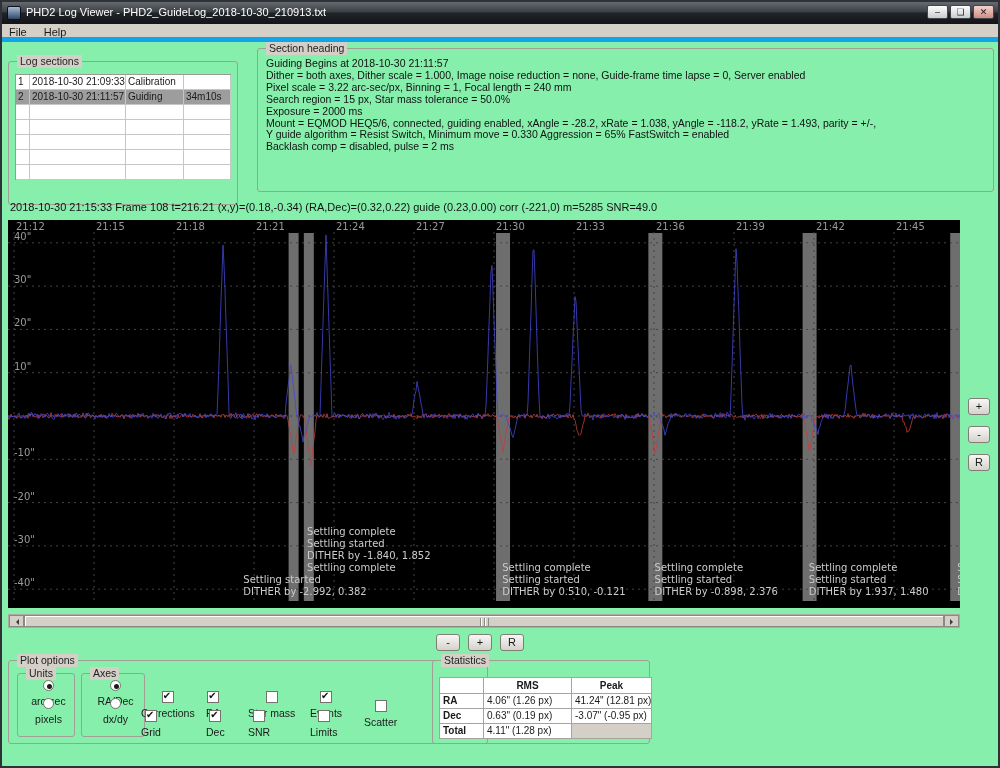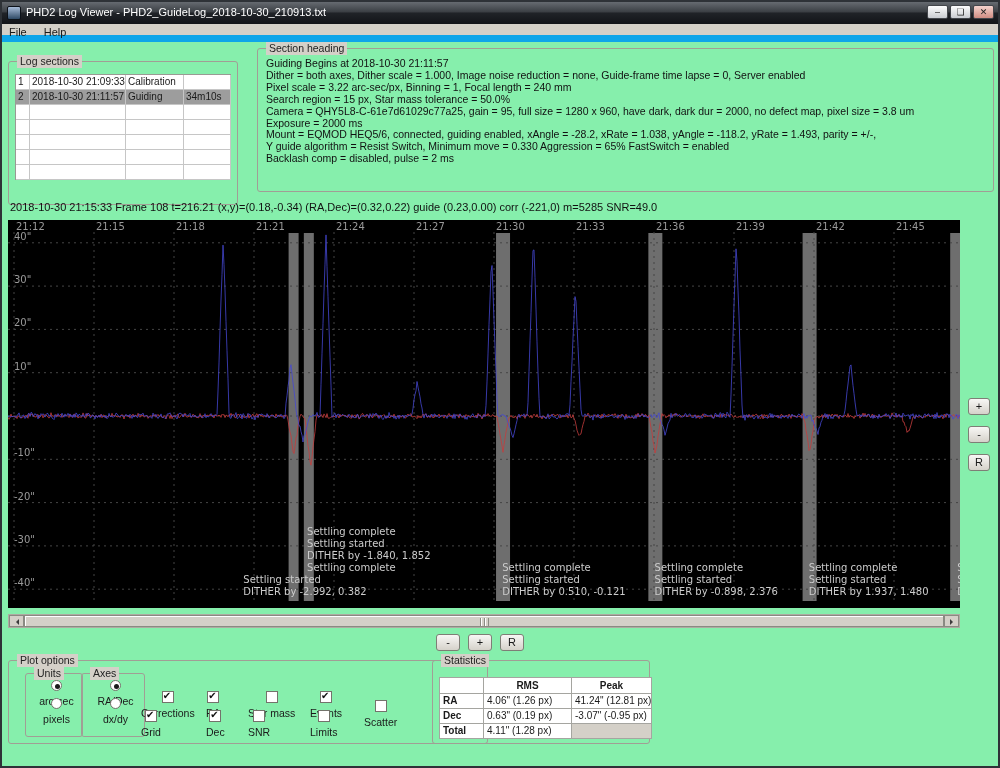--- a/index.html
+++ b/index.html
@@ -11,21 +11,21 @@
             background:linear-gradient(#666b71,#3b3f44 45%,#202328 50%,#121418);color:#fff;font-size:11px;}
   .appicon{position:absolute;left:5px;top:4px;width:14px;height:14px;border-radius:2px;
            background:linear-gradient(#a7bcd8,#2f4a66);border:1px solid #0c1118;}
   .wtitle{position:absolute;left:24px;top:4px;white-space:nowrap;}
   .wbtns{position:absolute;right:4px;top:3px;display:flex;gap:2px;}
   .wbtn{width:21px;height:14px;background:linear-gradient(#fdfdfd,#c9ccd1);border:1px solid #43464b;
         border-radius:2px;color:#222;font-size:9px;line-height:12px;text-align:center;cursor:default;}
   .wbtn.close{background:linear-gradient(#f4d3cd,#d08d83);}
   
   .menubar{position:absolute;top:22px;left:0;width:100%;height:18px;background:#d4d0c8;
-           border-bottom:7px solid #0ea5e9;font-size:11px;}
+           border-bottom:5px solid #0ea5e9;font-size:11px;}
   .menuitem{display:inline-block;padding:2px 7px;}
   
   .group{position:absolute;border:1px solid #a19e95;border-radius:3px;}
   .legend{position:absolute;top:-7px;left:8px;background:#d4d0c8;padding:0 3px;font-size:10.5px;line-height:13px;color:#222;white-space:nowrap;}
   
   .logtable{position:absolute;left:6px;top:12px;width:216px;border-top:1px solid #9a9a94;border-left:1px solid #9a9a94;background:#fff;}
   .lrow{display:flex;height:15px;line-height:14px;font-size:10px;background:#fff;}
   .lrow.sel{background:#9d9d9d;}
   .lrow.sel .lcell{background:transparent;}
   .lcell{border-right:1px solid #c6c6c6;border-bottom:1px solid #c6c6c6;padding:0 2px;overflow:hidden;white-space:nowrap;}
@@ -140,21 +140,20 @@
       </div>
   </div>
 
   <div class="group" style="left:255px;top:46px;width:737px;height:144px;">
     <span class="legend">Section heading</span>
     <div class="headlines">
         <div>Guiding Begins at 2018-10-30 21:11:57</div>
         <div>Dither = both axes, Dither scale = 1.000, Image noise reduction = none, Guide-frame time lapse = 0, Server enabled</div>
         <div>Pixel scale = 3.22 arc-sec/px, Binning = 1, Focal length = 240 mm</div>
         <div>Search region = 15 px, Star mass tolerance = 50.0%</div>
-        <div>Camera = QHY5L8-C-61e7d61029c77a25, gain = 95, full size = 1280 x 960, have dark, dark dur = 2000, no defect map, pixel size = 3.8 um</div>
         <div>Exposure = 2000 ms</div>
         <div>Mount = EQMOD HEQ5/6,  connected, guiding enabled, xAngle = -28.2, xRate = 1.038, yAngle = -118.2, yRate = 1.493, parity = +/-,</div>
         <div>Y guide algorithm = Resist Switch, Minimum move = 0.330 Aggression = 65% FastSwitch = enabled</div>
         <div>Backlash comp = disabled, pulse = 2 ms</div>
       </div>
   </div>
 
   <div class="statusline">2018-10-30 21:15:33 Frame 108 t=216.21 (x,y)=(0.18,-0.34) (RA,Dec)=(0.32,0.22) guide (0.23,0.00) corr (-221,0) m=5285 SNR=49.0</div>
 
   <div class="chart">
@@ -244,21 +243,21 @@
         <i></i>
       </span>
   </div>
 
   <div class="btn" style="left:434px;top:632px;">-</div>
   <div class="btn" style="left:466px;top:632px;">+</div>
   <div class="btn" style="left:498px;top:632px;">R</div>
 
   <div class="group" style="left:6px;top:658px;width:480px;height:84px;">
     <span class="legend">Plot options</span>
-    <div class="subgroup" style="left:8px;top:12px;width:58px;height:64px;margin-left:8px;">
+    <div class="subgroup" style="left:8px;top:12px;width:58px;height:64px;">
       <span class="legend">Units</span>
       <div class="subbody">
           <div class="opt">
             <span class="radio sel"></span>
             <span>arc-sec</span>
           </div>
           <div class="opt">
             <span class="radio"></span>
             <span>pixels</span>
           </div>

